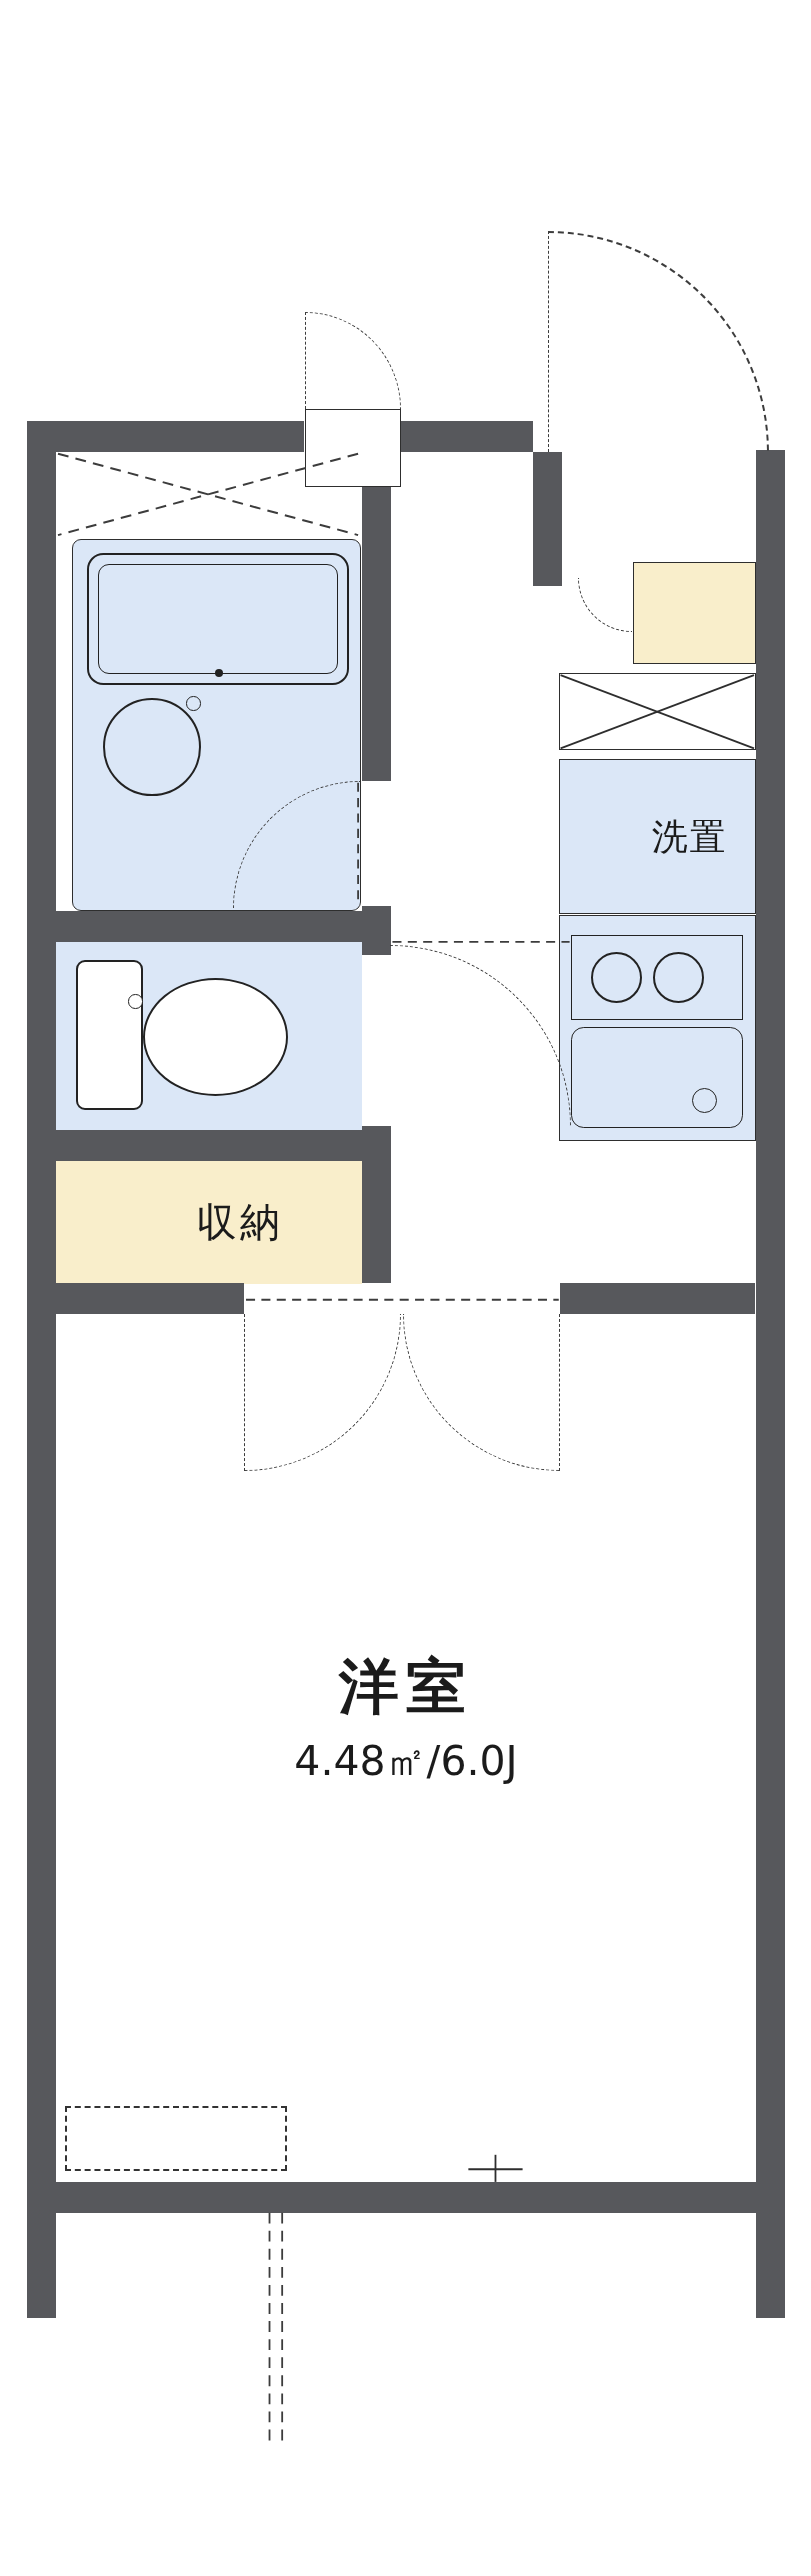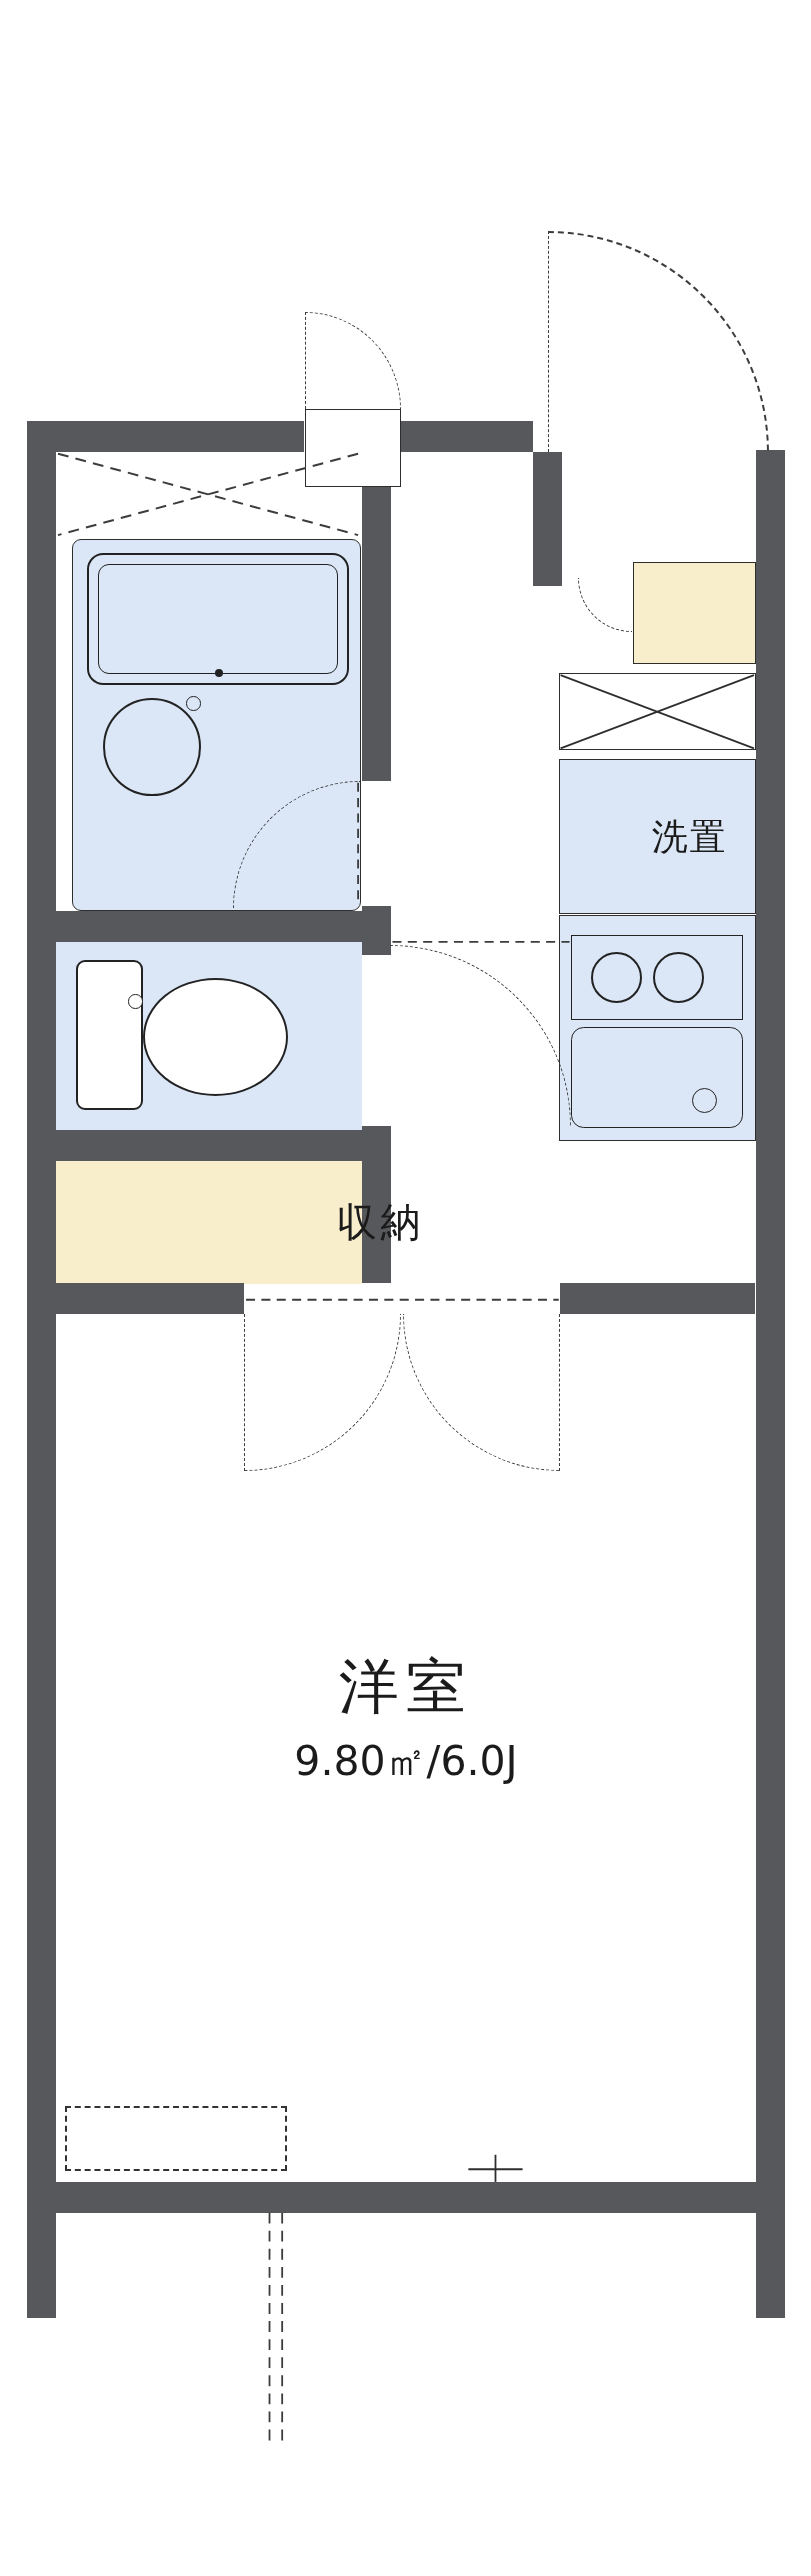--- a/index.html
+++ b/index.html
@@ -21,21 +21,21 @@
   svg.overlay{position:absolute;left:0;top:0;z-index:4;}
 </style>
 </head>
 <body>
 
 <div id="plan">
 
   <div class="fill blue" style="left:72px;top:539px;width:289px;height:372px;border-radius:9px;"></div>
   <div class="fill blue" style="left:56px;top:942px;width:306px;height:188px;border:none;"></div>
   <div class="fill cream" style="left:56px;top:1161px;width:306px;height:123px;border:none;"></div>
-  <div class="label" style="left:56px;top:1161px;width:368px;height:123px;line-height:123px;font-size:40px;letter-spacing:3.6px;text-align:right;">収納</div>
+  <div class="label" style="left:56px;top:1161px;width:368px;height:123px;line-height:123px;font-size:40px;letter-spacing:3.6px;">収納</div>
 
   <div class="wall" style="left:27px;top:421px;width:277px;height:31px;"></div>
   <div class="wall" style="left:400px;top:421px;width:133px;height:31px;"></div>
   <div class="wall" style="left:27px;top:421px;width:29px;height:1791px;"></div>
   <div class="wall" style="left:756px;top:450px;width:29px;height:1763px;"></div>
   <div class="wall" style="left:27px;top:2182px;width:757px;height:31px;"></div>
   <div class="wall" style="left:27px;top:2213px;width:29px;height:105px;"></div>
   <div class="wall" style="left:756px;top:2213px;width:29px;height:105px;"></div>
   <div class="wall" style="left:533px;top:452px;width:29px;height:134px;"></div>
   <div class="wall" style="left:362px;top:452px;width:29px;height:329px;"></div>
@@ -73,22 +73,22 @@
   <div class="fixture" style="left:571px;top:1027px;width:172px;height:101px;border:1.8px solid #222;border-radius:12.7px;"></div>
   <div class="fixture" style="left:692px;top:1088px;width:25px;height:25px;border:1.8px solid #222;border-radius:50%;"></div>
 
   <div class="arc" style="left:548px;top:231px;width:221px;height:221px;border-top-right-radius:100% 100%;border-top:2.3px dashed #3c3c3c;border-right:2.3px dashed #3c3c3c;border-left:1.8px dashed #3c3c3c;"></div>
   <div class="arc" style="left:305px;top:312px;width:96px;height:97px;border-top-right-radius:100% 100%;border-top:1.8px dashed #3c3c3c;border-right:1.8px dashed #3c3c3c;border-left:1.8px dashed #3c3c3c;"></div>
   <div class="arc" style="left:233px;top:781px;width:127px;height:127px;border-top-left-radius:100% 100%;border-top:1.8px dashed #3c3c3c;border-left:1.8px dashed #3c3c3c;"></div>
   <div class="arc" style="left:390px;top:945px;width:181px;height:181px;border-top-right-radius:100% 100%;border-top:1.8px dashed #3c3c3c;border-right:1.8px dashed #3c3c3c;"></div>
   <div class="arc" style="left:244px;top:1314px;width:157px;height:157px;border-bottom-right-radius:100% 100%;border-bottom:1.8px dashed #3c3c3c;border-right:1.8px dashed #3c3c3c;border-left:1.8px dashed #3c3c3c;"></div>
   <div class="arc" style="left:403px;top:1314px;width:157px;height:157px;border-bottom-left-radius:100% 100%;border-bottom:1.8px dashed #3c3c3c;border-left:1.8px dashed #3c3c3c;border-right:1.8px dashed #3c3c3c;"></div>
 
-  <div class="label" style="left:56px;top:1647px;width:700px;font-size:60px;letter-spacing:7.2px;">洋室</div>
-  <div class="label" style="left:56px;top:1734px;width:700px;font-size:41px;">9.80㎡/6.0J</div>
+  <div class="label" style="left:56px;top:1647px;width:700px;font-size:60px;letter-spacing:7.2px;font-weight:bold;">洋室</div>
+  <div class="label" style="left:56px;top:1734px;width:700px;font-size:41px;">4.48㎡/6.0J</div>
 
   <div class="fixture" style="left:65px;top:2106px;width:222px;height:65px;background:#fff;border:2.3px dashed #333;z-index:5;"></div>
 
   <svg class="overlay" width="812" height="2576" viewBox="0 0 898 2850">
     <g stroke="#3c3c3c" stroke-width="2.2" stroke-dasharray="12 8">
       <line x1="64" y1="502" x2="396" y2="592"></line>
       <line x1="396" y1="502" x2="64" y2="592"></line>
     </g>
     <g stroke="#2e2e2e" stroke-width="2">
       <line x1="620" y1="747" x2="834" y2="828"></line>

